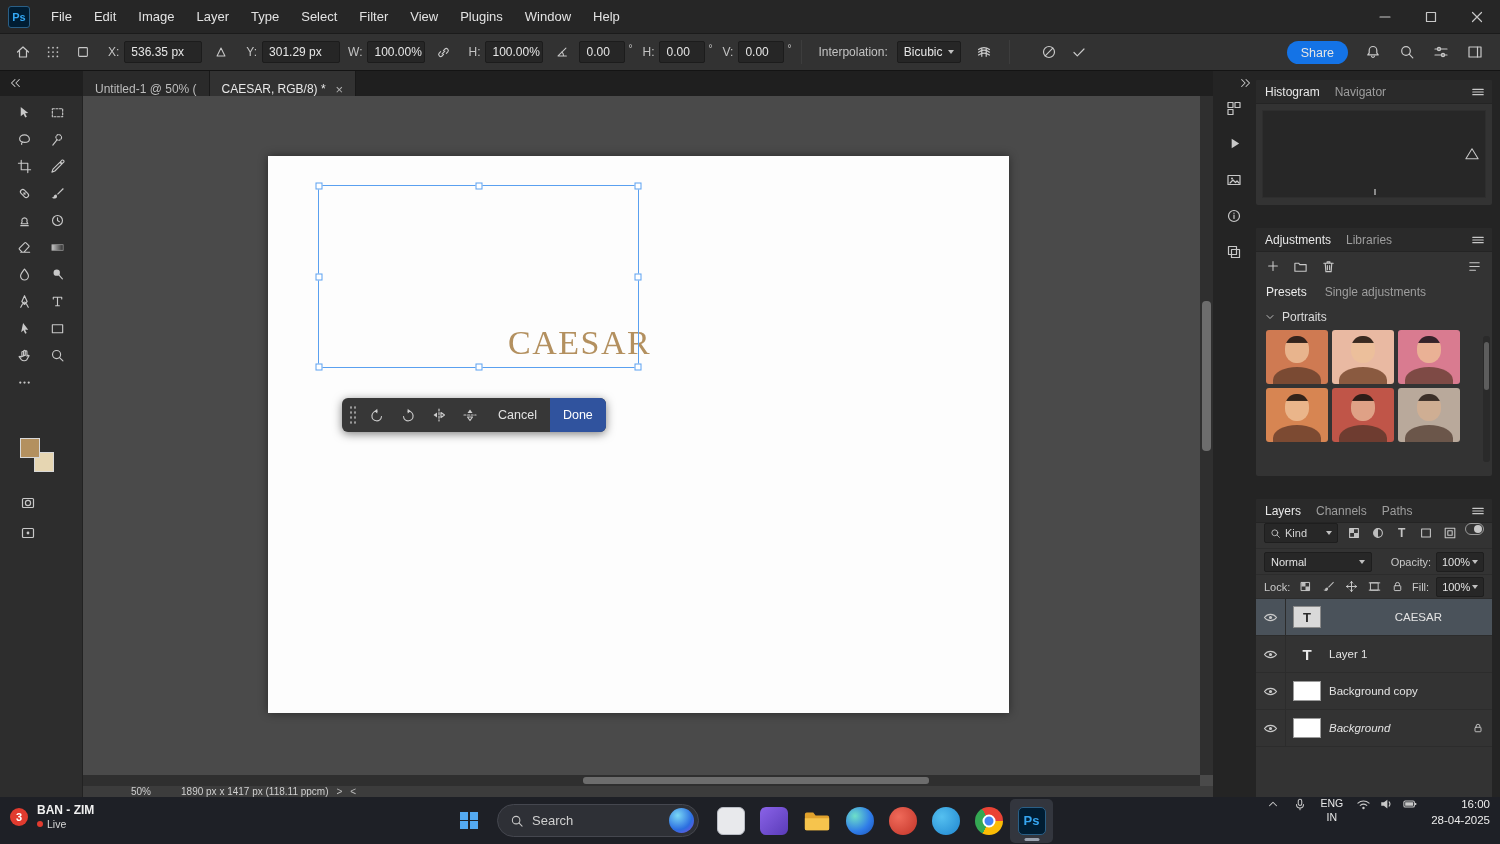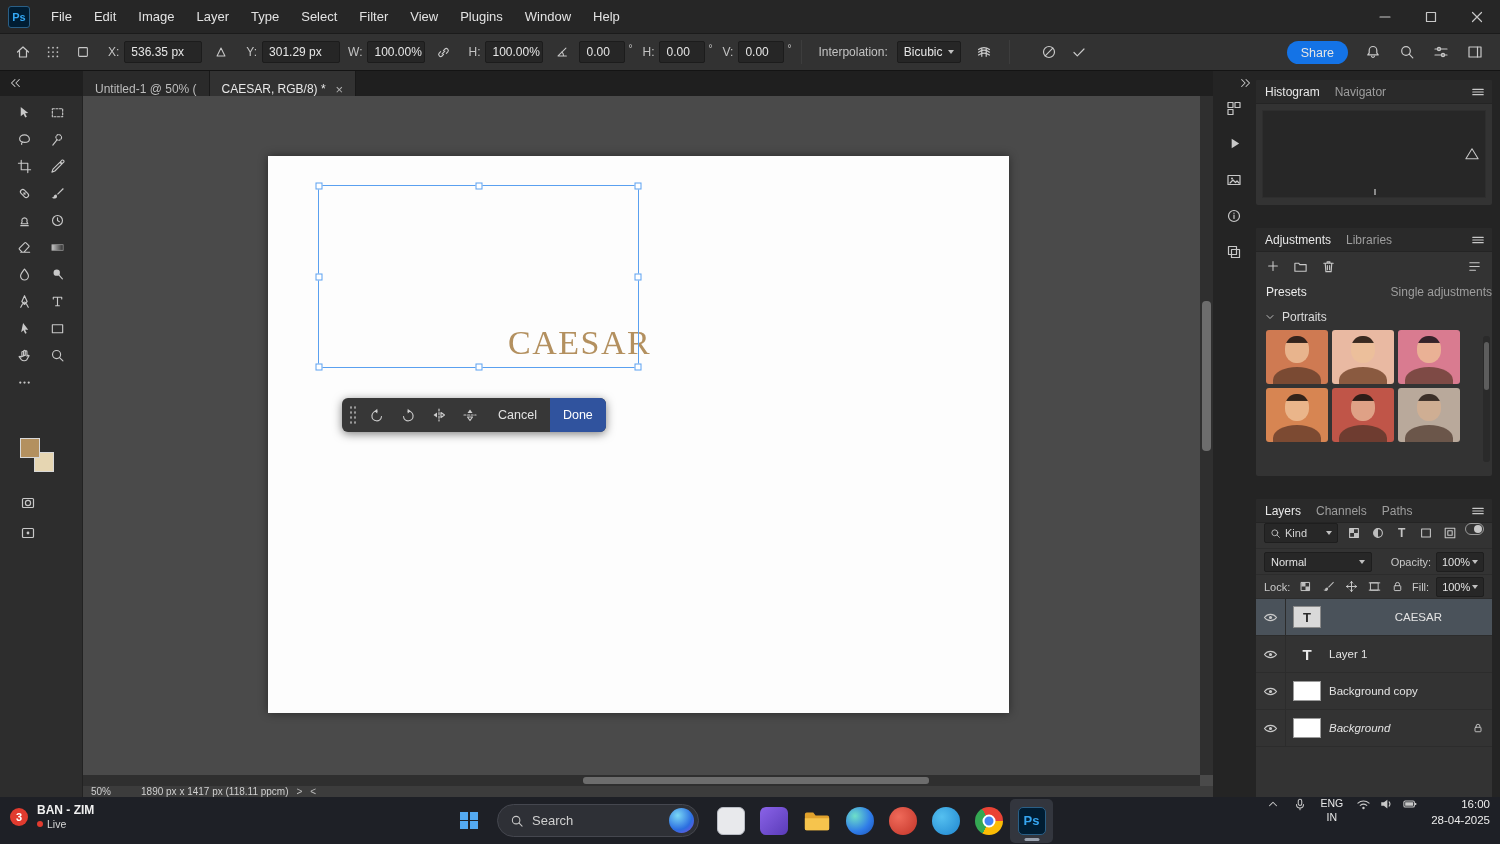--- a/index.html
+++ b/index.html
@@ -51,41 +51,41 @@
 .ctxbar{position:absolute;left:259px;top:302px;height:34px;background:#373737;border-radius:6px;box-shadow:0 2px 10px rgba(0,0,0,.5);display:flex;align-items:center;padding-left:5px;overflow:hidden;}
 .grip{width:8px;height:20px;margin:0 4px 0 2px;background-image:radial-gradient(circle,#9a9a9a 1px,transparent 1.3px);background-size:4px 5px;}
 .ctx-btn{width:31px;height:34px;display:flex;align-items:center;justify-content:center;}
 .ctx-cancel{font-size:12.5px;color:#e2e2e2;padding:0 13px;}
 .ctx-done{height:34px;padding:0 13px;background:#30539e;color:#fff;font-size:12.5px;display:flex;align-items:center;}
 
 .vscroll{position:absolute;left:1200px;top:96px;width:13px;height:679px;background:#2f2f2f;z-index:3;}
 .vthumb{position:absolute;left:2px;top:205px;width:9px;height:150px;background:#6d6d6d;border-radius:4px;}
 .hscroll{position:absolute;left:83px;top:775px;width:1117px;height:11px;background:#2f2f2f;}
 .hthumb{position:absolute;left:500px;top:2px;width:346px;height:7px;background:#6d6d6d;border-radius:3px;}
-.statusbar{position:absolute;left:83px;top:786px;width:1130px;height:11px;background:#3c3c3c;display:flex;align-items:center;font-size:10px;color:#cfcfcf;}
+.statusbar{position:absolute;left:83px;top:786px;width:1130px;height:11px;background:#3c3c3c;display:flex;align-items:center;font-size:10px;color:#cfcfcf;padding-left:40px;}
 .statusbar .zoom{margin-left:8px;}
 .statusbar .docinfo{margin-left:30px;}
 .statusbar .sb-chev{margin-left:8px;color:#bdbdbd;font-size:10px;}
 
 .right-region{position:absolute;left:1213px;top:71px;width:287px;height:726px;background:#242424;z-index:6;}
 .collapse-right{position:absolute;left:26px;top:5px;}
 .panel-strip{position:absolute;left:0;top:22px;width:42px;}
 .strip-icon{width:42px;height:29px;display:flex;align-items:center;justify-content:center;margin-bottom:7px;}
 .panels{position:absolute;left:43px;top:9px;width:236px;}
 .panel{background:#333;margin-bottom:23px;border-radius:2px;position:relative;}
 .panel-tabs{height:24px;display:flex;align-items:center;background:#2a2a2a;border-bottom:1px solid #242424;padding-left:9px;gap:15px;position:relative;border-radius:2px 2px 0 0;}
 .ptab{font-size:12px;color:#9e9e9e;}
 .ptab.active{color:#e8e8e8;}
 .pmenu{position:absolute;right:7px;top:5px;}
 .histo-area{margin:6px;height:88px;background:#272727;border:1px solid #2e2e2e;position:relative;}
 .histo-warn{position:absolute;right:6px;top:36px;}
 .histo-tick{position:absolute;left:50%;bottom:2px;width:2px;height:6px;background:#8a8a8a;}
 .adj-toolbar{height:28px;display:flex;align-items:center;padding:0 10px;gap:13px;}
 .adj-toolbar .right{margin-left:auto;}
-.adj-subtabs{height:24px;display:flex;gap:18px;padding-left:10px;align-items:center;justify-content:space-between;}
+.adj-subtabs{height:24px;display:flex;gap:18px;padding-left:10px;align-items:center;}
 .stab{font-size:12px;color:#9e9e9e;}
 .stab.active{color:#ececec;}
 .adj-group{height:25px;display:flex;align-items:center;gap:6px;padding-left:8px;color:#dcdcdc;font-size:12px;}
 .thumb-grid{display:grid;grid-template-columns:repeat(3,62px);gap:4px;padding:1px 0 10px 10px;}
 .thumb{width:62px;height:54px;border-radius:3px;position:relative;overflow:hidden;}
 .thumb::before{content:"";position:absolute;left:50%;top:6px;transform:translateX(-50%);width:24px;height:27px;border-radius:46%;background:linear-gradient(var(--hair) 24%,var(--skin) 26%);z-index:2;}
 .thumb::after{content:"";position:absolute;left:50%;bottom:-9px;transform:translateX(-50%);width:48px;height:26px;border-radius:50% 50% 0 0;background:var(--body);}
 .t1{--hair:#33231c;--skin:#e8b48d;--body:#7a4a33;background:#cf7a52;}
 .t2{--hair:#3a2a20;--skin:#ecbf9b;--body:#8a5a40;background:#e9b9a2;}
 .t3{--hair:#36222a;--skin:#eab195;--body:#7e4a45;background:#d97b90;}

